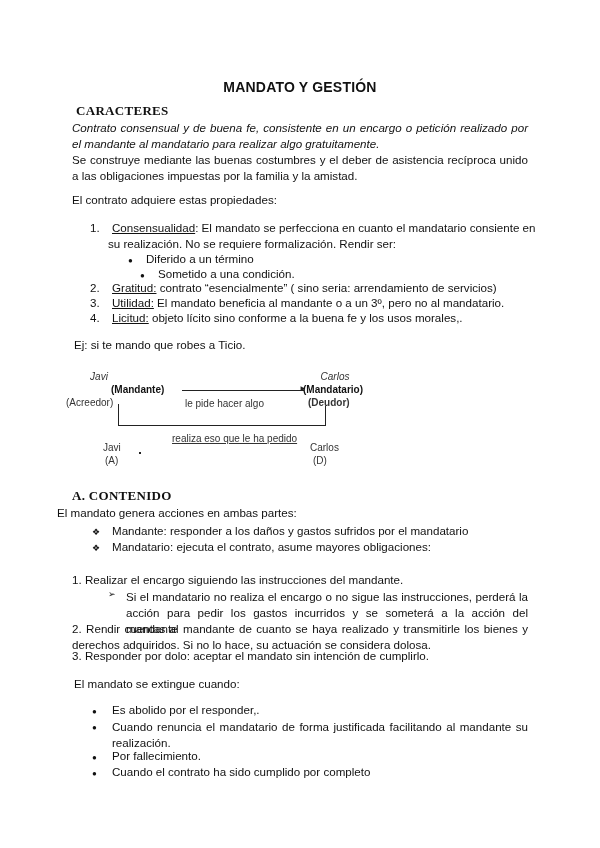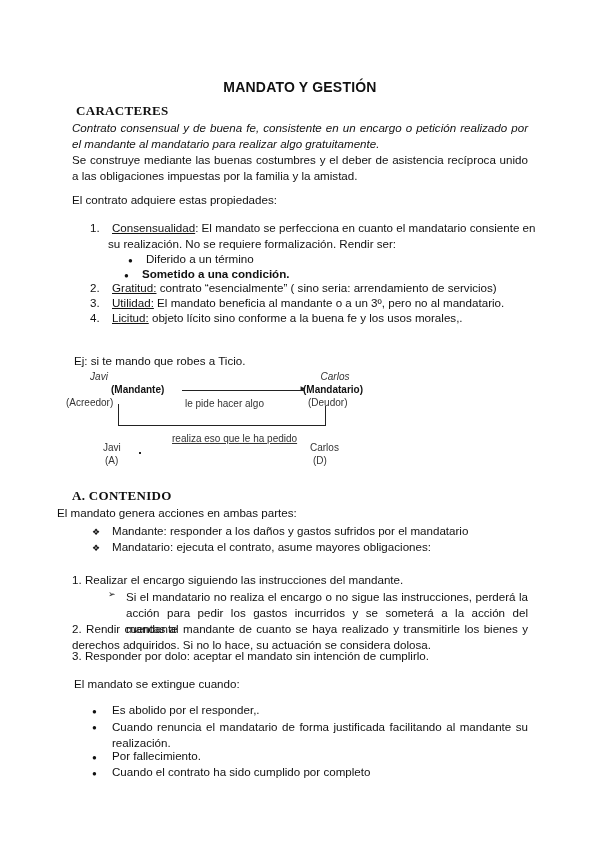--- a/index.html
+++ b/index.html
@@ -27,48 +27,48 @@
 <div class="abs" style="left:72px; top:193px;">El contrato adquiere estas propiedades:</div>
 
 <div class="abs" style="left:90px; top:221px;">
   <span class="bul">1.</span><span class="u">Consensualidad</span><span>:</span><span> El mandato se perfecciona en cuanto el mandatario consiente en</span>
 </div>
 <div class="abs" style="left:108px; top:237px;">su realización. No se requiere formalización. Rendir ser:</div>
 
 <div class="abs" style="left:128px; top:252px;">
   <span style="font-size:8px; display:inline-block; width:18px;">●</span><span>Diferido a un término</span>
 </div>
-<div class="abs" style="left:124px; top:267px;font-weight:bold;">
+<div class="abs" style="left:140px; top:267px;">
   <span style="font-size:8px; display:inline-block; width:18px;">●</span><span>Sometido a una condición.</span>
 </div>
 
 <div class="abs" style="left:90px; top:281px;">
   <span class="bul">2.</span><span class="u">Gratitud:</span><span> contrato “esencialmente” ( sino seria: arrendamiento de servicios)</span>
 </div>
 <div class="abs" style="left:90px; top:296px;">
   <span class="bul">3.</span><span class="u">Utilidad:</span><span> El mandato beneficia al mandante o a un 3º, pero no al mandatario.</span>
 </div>
 <div class="abs" style="left:90px; top:311px;">
   <span class="bul">4.</span><span class="u">Licitud:</span><span> objeto lícito sino conforme a la buena fe y los usos morales,.</span>
 </div>
 
-<div class="abs" style="left:74px; top:354px;">Ej: si te mando que robes a Ticio.</div>
+<div class="abs" style="left:74px; top:338px;">Ej: si te mando que robes a Ticio.</div>
 
 <div>
   <div class="abs diag" style="left:78px; top:371px; width:42px; text-align:center; font-style:italic;">Javi</div>
   <div class="abs diag" style="left:66px; top:384px; font-weight:bold; color:#111;padding-left:45px;">(<span>Mandante</span>)</div>
   <div class="abs diag" style="left:66px; top:397px;">(Acreedor)</div>
 
   <div class="line" style="left:182px; top:390px; width:122px; height:1px;"></div>
   <div class="abs" style="left:299px; top:384px; font-size:8px; color:#222;">►</div>
   <div class="abs diag" style="left:185px; top:398px;">le pide hacer algo</div>
 
   <div class="abs diag" style="left:310px; top:371px; width:50px; text-align:center; font-style:italic;">Carlos</div>
   <div class="abs diag" style="left:303px; top:384px; font-weight:bold; color:#111;">(<span>Mandatario</span>)</div>
-  <div class="abs diag" style="left:308px; top:397px;">(Deudor)</div>
+  <div class="abs diag" style="left:308px; top:397px;font-weight:bold;">(Deudor)</div>
 
   <div class="line" style="left:118px; top:404px; width:1px; height:22px;"></div>
   <div class="line" style="left:118px; top:425px; width:208px; height:1px;"></div>
   <div class="line" style="left:325px; top:406px; width:1px; height:20px;"></div>
 
   <div class="abs diag" style="left:172px; top:433px;text-decoration:underline;">realiza eso que le ha pedido</div>
 
   <div class="abs diag" style="left:103px; top:442px;">Javi</div>
   <div class="abs diag" style="left:105px; top:455px;">(A)</div>
   <div class="abs" style="left:139px; top:452px; width:2px; height:2px; background:#222;"></div>

